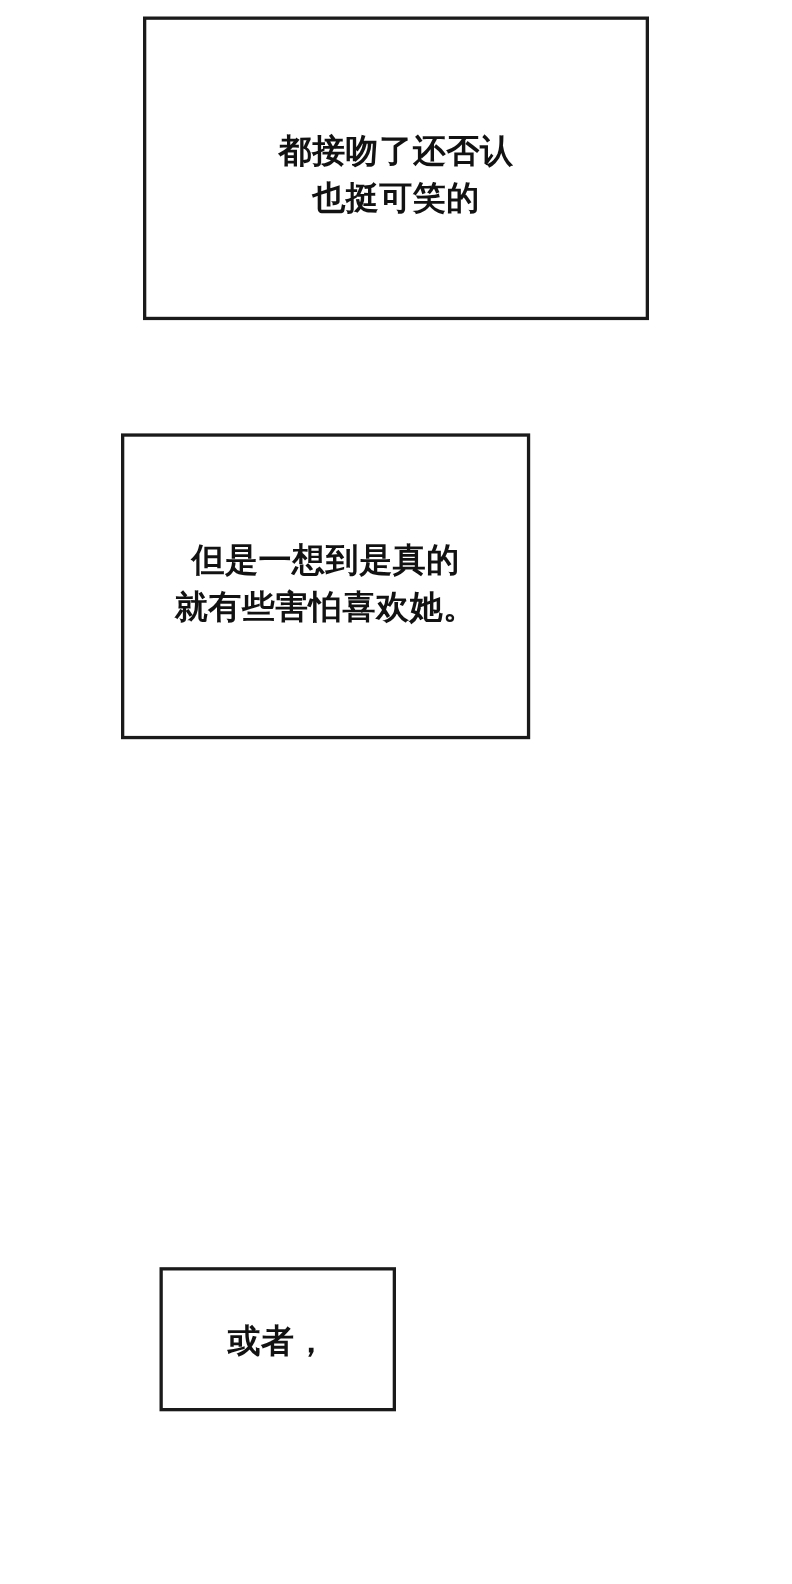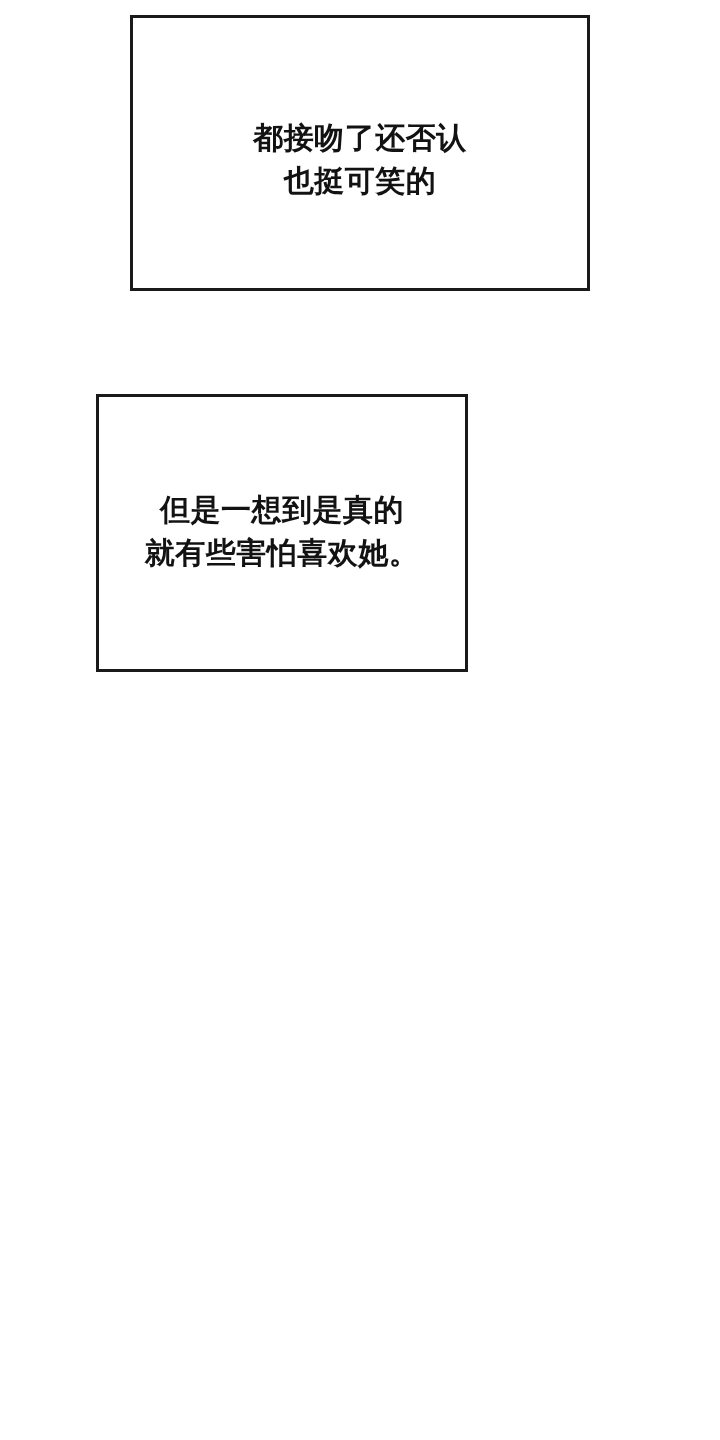--- a/index.html
+++ b/index.html
@@ -52,21 +52,21 @@
     top: 15px;
     width: 460px;
     height: 276px;
   }
   .panel-1 .panel-text {
     transform: translateY(6px);
   }
 
   
   .panel-2 {
-    left: 96px;
+    left: 110px;
     top: 394px;
     width: 372px;
     height: 278px;
   }
   .panel-2 .panel-text {
     transform: translateY(-2px);
   }
 
   
   .panel-3 {
@@ -99,14 +99,17 @@
     <p class="panel-text">都接吻了还否认
 也挺可笑的</p>
   </div>
 
   <div class="panel panel-2">
     <p class="panel-text">但是一想到是真的
 就有些害怕喜欢她。</p>
   </div>
 
 
+  <div class="panel panel-4">
+    <p class="panel-text">或者，</p>
+  </div>
 
 </div>
 
 </body></html>

